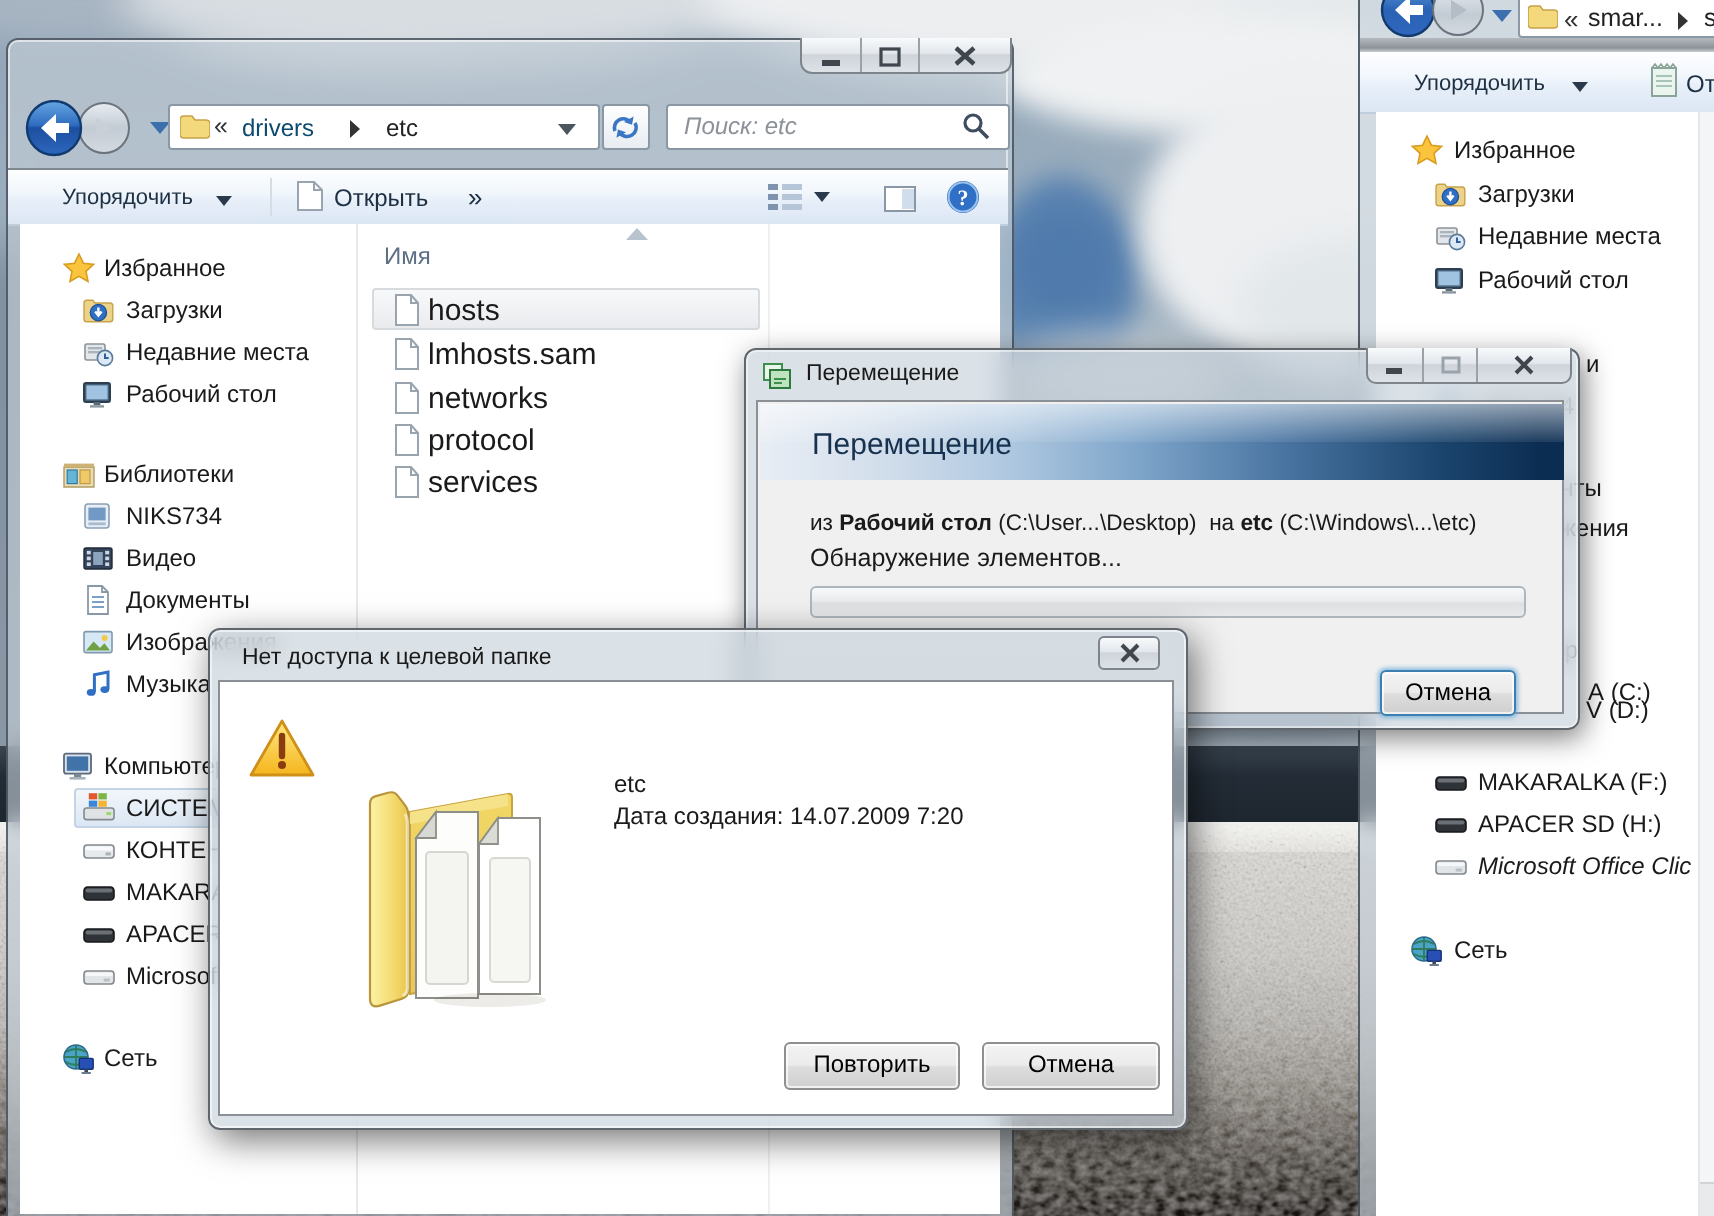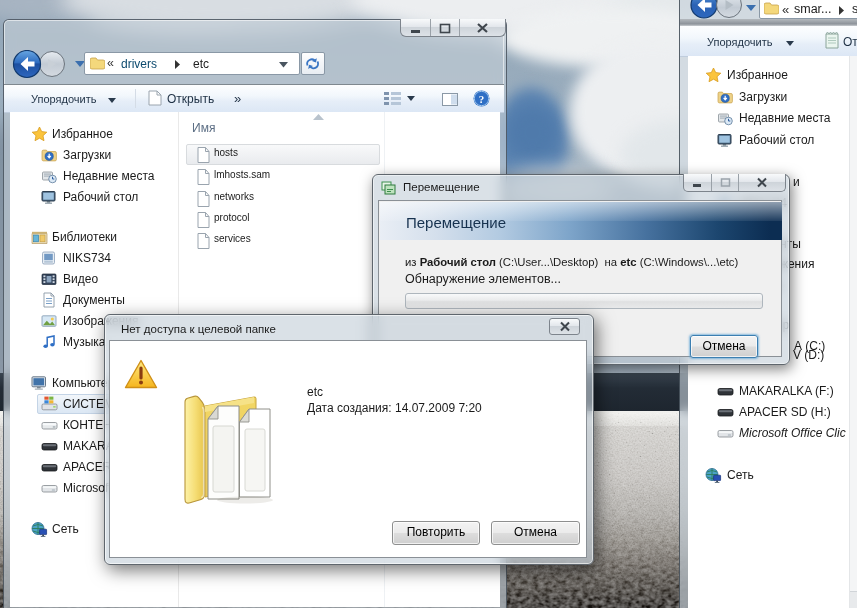--- a/index.html
+++ b/index.html
@@ -18,21 +18,21 @@
 .capbtn{border-right:1px solid #9aa1a8;display:flex;align-items:center;justify-content:center;}
 .capbtn:last-child{border-right:none;}
 
 .tbar{background:linear-gradient(180deg,#fdfeff 0%,#f2f7fc 40%,#e6eef8 60%,#dce7f5 100%);border-bottom:1px solid #c0cddd;text-decoration:underline;}
 .ttext{color:#1e3044;font-size:12px;}
 
 .wbtn{background:linear-gradient(180deg,#f3f3f3 0%,#ebebeb 48%,#dddddd 52%,#cfcfcf 100%);border:1px solid #8e8f8f;border-radius:3px;color:#000;font-size:12px;text-align:center;box-shadow:inset 0 0 0 1px rgba(255,255,255,.7);}
 .wbtn.focus{border-color:#3c7fb1;box-shadow:0 0 2px 1px rgba(92,164,214,.7), inset 0 0 0 1px rgba(255,255,255,.7);}
 .frow{position:absolute;left:0;width:200px;height:20px;}
 .frow svg{position:absolute;left:18px;top:2px;}
-.frow span{position:absolute;left:35px;top:2px;font-size:10px;color:#1a1a1a;}
+.frow span{position:absolute;left:35px;top:2px;font-size:15px;color:#1a1a1a;}
 .nrow{position:absolute;left:0;width:100%;height:18px;}
 .nrow svg{position:absolute;top:1px;}
 .nrow span{position:absolute;top:2px;font-size:12px;color:#1a1a1a;white-space:nowrap;}
 </style>
 </head>
 <body>
 <div id="sky" class="ab">
   <div class="cl" style="left:-30px;top:-18px;width:140px;height:40px;background:rgba(170,182,195,.9);filter:blur(8px);"></div>
   <div class="cl" style="left:90px;top:6px;width:150px;height:26px;background:rgba(200,208,216,.8);filter:blur(7px);"></div>
 
@@ -139,20 +139,27 @@
 
   <div class="ab" style="left:298px;top:33px;width:22px;height:21px;background:linear-gradient(180deg,#fefefe,#e8edf2);border:1px solid #8a98a6;border-radius:2px;">
     <svg width="18" height="15" style="position:absolute;left:2px;top:3px;">
         <path d="M3.5 9.5 a4.5 4.5 0 0 1 7.8-4.3" fill="none" stroke="#3a76c4" stroke-width="1.8"></path>
         <path d="M12.8 2.2 l-0.8 4.2-4-1.4z" fill="#3a76c4"></path>
         <path d="M13.5 5.5 a4.5 4.5 0 0 1-7.8 4.5" fill="none" stroke="#3a76c4" stroke-width="1.8"></path>
         <path d="M4.2 12.9 l0.8-4.2 4 1.4z" fill="#3a76c4"></path>
       </svg>
   </div>
 
+  <div class="ab" style="left:330px;top:33px;width:170px;height:21px;background:#fff;border:1px solid #8a98a6;border-radius:2px;">
+    <span style="position:absolute;left:8px;top:3px;font-size:12px;font-style:italic;color:#8c9299;">Поиск: etc</span>
+    <svg width="14" height="14" style="position:absolute;left:147px;top:3px;">
+        <circle cx="5.5" cy="5.5" r="4" fill="none" stroke="#3f4d61" stroke-width="1.6"></circle>
+        <path d="M8.5 8.5 L13 13" stroke="#3f4d61" stroke-width="1.8"></path>
+      </svg>
+  </div>
 
   <div class="ab tbar" style="left:1px;top:65px;width:500px;height:27px;border-top:1px solid #7f888f;">
     <span class="ttext" style="position:absolute;left:27px;top:8px;font-size:11px;">Упорядочить</span>
     <div style="position:absolute;left:131px;top:4px;width:1px;height:19px;background:#d4dce6;"></div>
     <svg width="9" height="6" style="position:absolute;left:104px;top:13px;">
         <path d="M0 0 h8 l-4 5 z" fill="#2a3a4c"></path>
       </svg>
     <svg width="14" height="16" style="position:absolute;left:144px;top:5px;">
         <path d="M1 1 h8 l4 4 v10 H1 z" fill="#fff" stroke="#9aa4ae"></path>
         <path d="M9 1 v4 h4" fill="none" stroke="#9aa4ae"></path>

